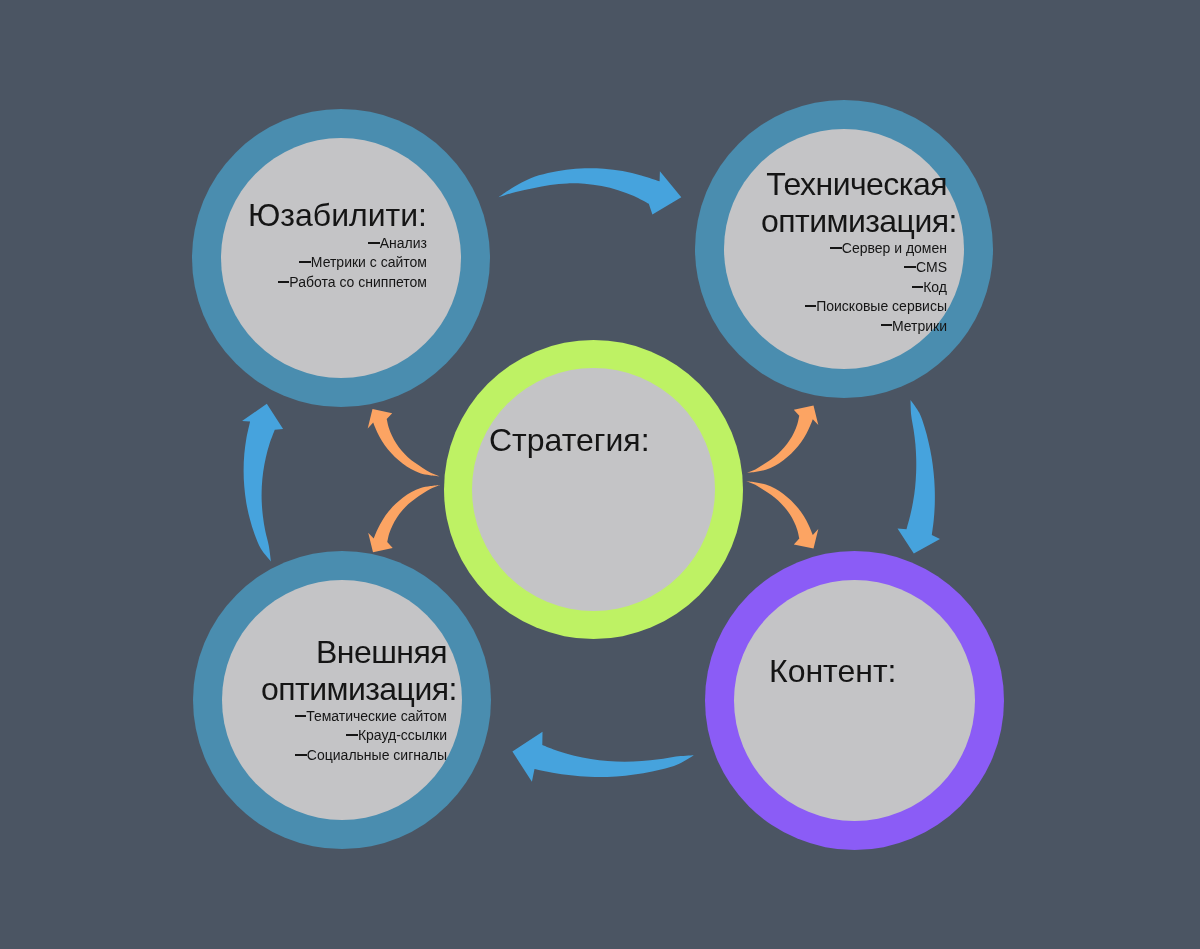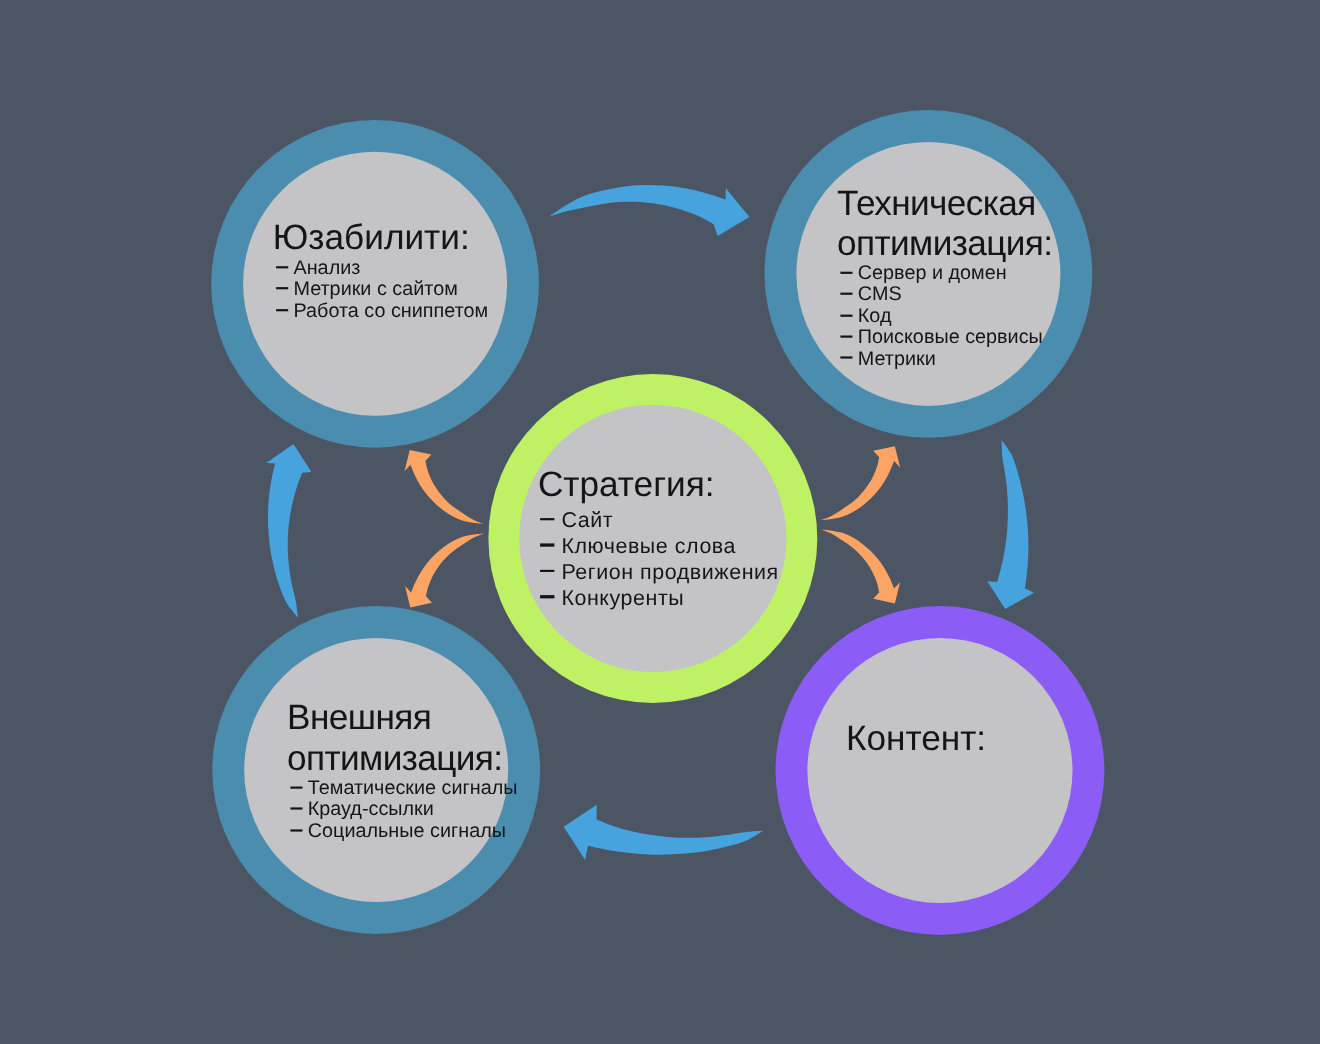--- a/index.html
+++ b/index.html
@@ -1,25 +1,25 @@
 <!DOCTYPE html>
 <html><head>
 <meta charset="utf-8">
 <style>
   html,body{margin:0;padding:0;}
   body{width:1200px;height:949px;overflow:hidden;background:#4b5563;
        font-family:"Liberation Sans",sans-serif;}
-  #stage{position:relative;width:1200px;height:949px;}
+  #stage{position:relative;width:1200px;height:949px;text-align:right;}
   svg#arrow-layer{position:absolute;left:0;top:0;width:1200px;height:949px;}
   .node{position:absolute;border-radius:50%;}
   .node .disc{position:absolute;border-radius:50%;background:#c4c4c6;}
   .node .body{position:absolute;color:#151515;}
   .ttl{font-size:32px;line-height:37px;white-space:nowrap;}
   .ttl.two{white-space:normal;letter-spacing:-0.55px;}
-  .lst{font-size:18px;line-height:19.4px;}
+  .lst{font-size:14px;line-height:19.4px;}
   .lst .li{white-space:nowrap;display:block;}
   .dash{display:inline-block;width:18.8px;}
   .dash i{display:inline-block;height:2px;width:11.4px;background:currentColor;
           vertical-align:middle;margin-bottom:3px;margin-left:2.7px;}
   
   #technical-items{margin-top:-1px;}
   #external-items{margin-top:-1px;}
   #strategy-items{font-size:19.5px;line-height:23.6px;letter-spacing:0.5px;margin-top:3px;}
   #strategy-items .dash{width:21.4px;letter-spacing:0;}
   #strategy-items .dash i{height:2.3px;width:13.4px;margin-bottom:4px;margin-left:1.8px;}
@@ -63,35 +63,29 @@
           <span class="li"><span class="dash"><i></i></span><span>Поисковые сервисы</span></span>
           <span class="li"><span class="dash"><i></i></span><span>Метрики</span></span>
         </div>
     </div>
   </div>
 
   <div class="node" style="left:444px;top:340px;width:299px;height:299px;background:#bef264;">
     <div class="disc" style="left:28px;top:28px;width:243px;height:243px;"></div>
     <div class="body" style="left:45px;top:82px;">
       <div class="ttl">Стратегия:</div>
-      <div class="lst" id="strategy-items">
-          <span class="li"><span class="dash"><i></i></span><span>Сайт</span></span>
-          <span class="li"><span class="dash"><i></i></span><span>Ключевые слова</span></span>
-          <span class="li"><span class="dash"><i></i></span><span>Регион продвижения</span></span>
-          <span class="li"><span class="dash"><i></i></span><span>Конкуренты</span></span>
-        </div>
     </div>
   </div>
 
   <div class="node" style="left:193px;top:551px;width:298px;height:298px;background:#4a8daf;">
     <div class="disc" style="left:29px;top:29px;width:240px;height:240px;"></div>
     <div class="body" style="left:68px;top:83px;width:186px;">
       <div class="ttl two">Внешняя оптимизация:</div>
       <div class="lst" id="external-items">
-          <span class="li"><span class="dash"><i></i></span><span>Тематические сигналы</span></span>
+          <span class="li"><span class="dash"><i></i></span><span>Тематические сайтом</span></span>
           <span class="li"><span class="dash"><i></i></span><span>Крауд-ссылки</span></span>
           <span class="li"><span class="dash"><i></i></span><span>Социальные сигналы</span></span>
         </div>
     </div>
   </div>
 
   <div class="node" style="left:705px;top:551px;width:299px;height:299px;background:#8b5cf6;">
     <div class="disc" style="left:29px;top:29px;width:241px;height:241px;"></div>
     <div class="body" style="left:64px;top:102px;">
       <div class="ttl">Контент:</div>

